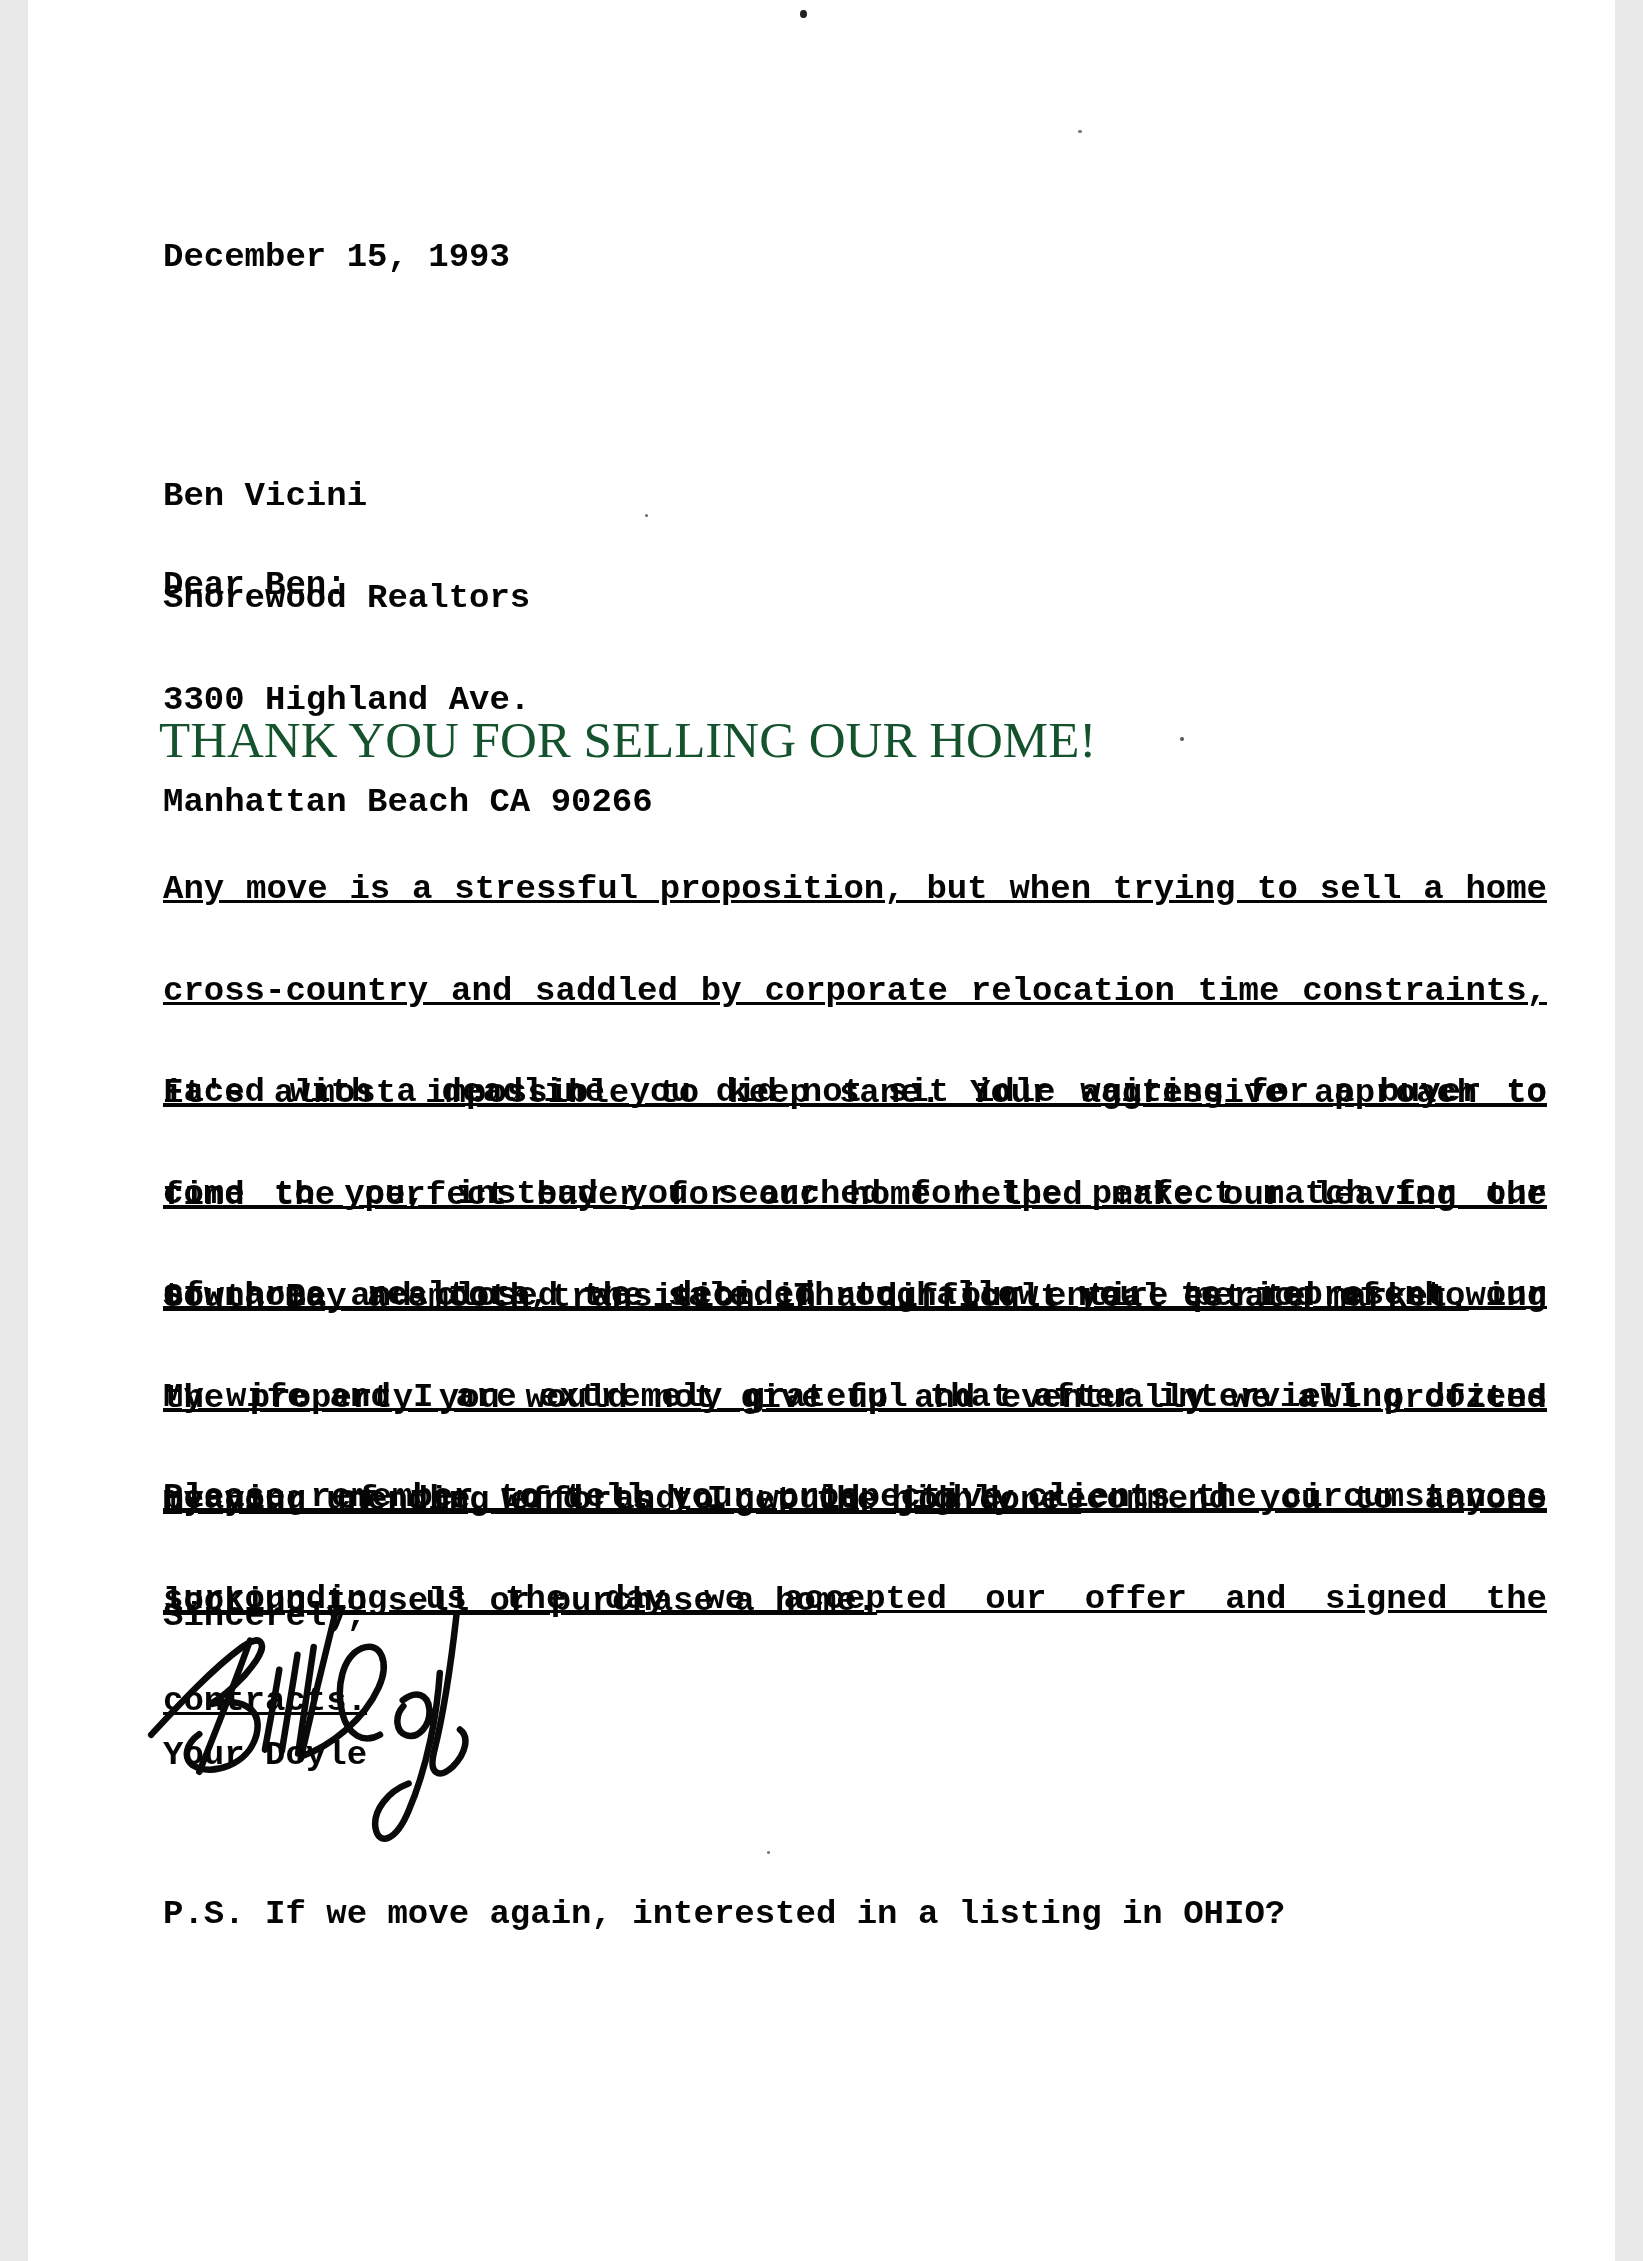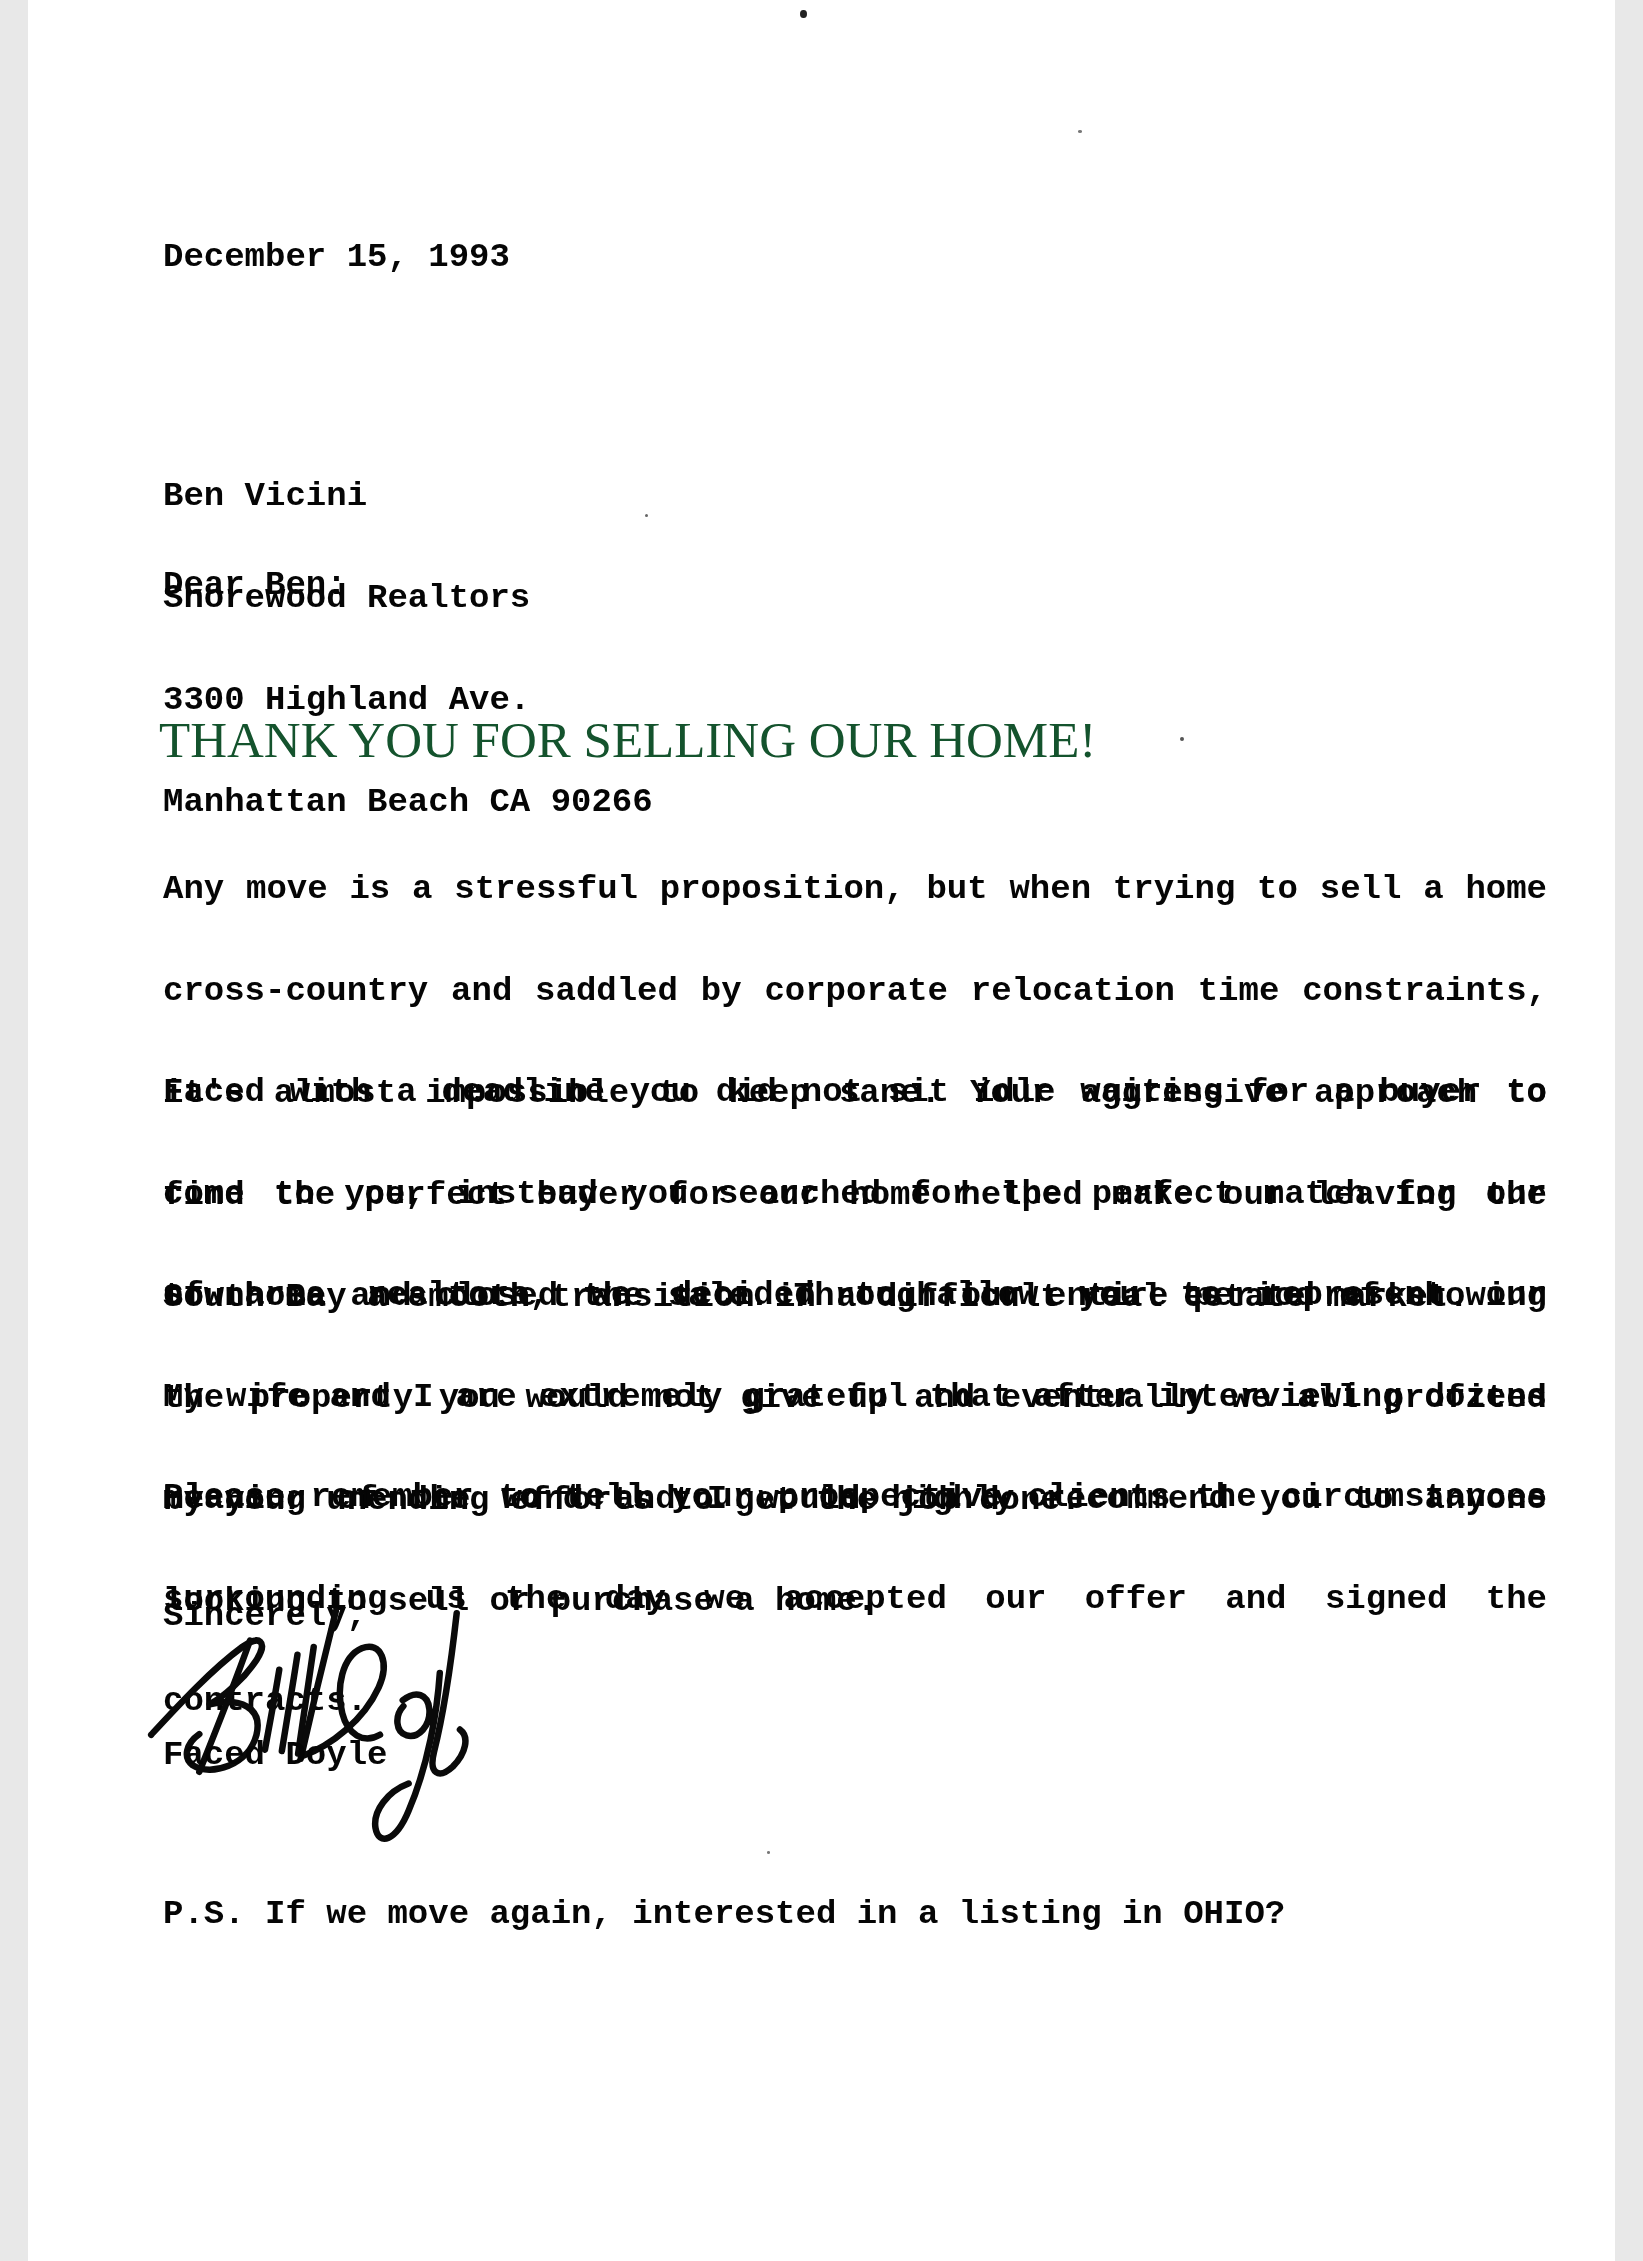--- a/index.html
+++ b/index.html
@@ -22,21 +22,21 @@
     margin: 0;
     font-family: "Liberation Mono", "DejaVu Sans Mono", monospace;
     font-weight: 700;
     font-size: 34px;
     line-height: 34px;
     white-space: pre-wrap;
     color: #050505;
   }
   .addr div { height: 34px; }
   .para { width: 1384px; }
-  .para > div { min-height: 34px; }
+  .para > div { min-height: 34px; text-decoration: underline; }
   .para > div.j {
     text-align: justify;
     text-align-last: justify;
   }
   .headline {
     position: absolute;
     left: 131px;
     top: 714px;
     margin: 0;
     font-family: "Liberation Serif", "DejaVu Serif", serif;
@@ -119,18 +119,18 @@
     <g fill="none" stroke="#0a0a0a" stroke-width="10" stroke-linecap="round" stroke-linejoin="round">
       <path d="M 8,215 C 45,175 100,115 148,80 C 175,60 188,72 170,100 C 150,130 118,158 98,168 C 145,158 180,172 170,215 C 158,262 100,280 72,262 C 56,250 62,228 82,214"></path>
       <path d="M 160,70 C 135,140 105,215 82,272"></path>
       <path d="M 205,115 C 198,158 189,205 183,238 M 233,92 C 225,143 216,198 209,240 M 258,80 C 250,138 241,196 234,244"></path>
       <path d="M 292,25 C 272,105 252,190 238,252 M 240,248 C 285,232 335,192 358,142 C 375,105 362,70 332,82 C 302,95 292,142 302,182 C 310,214 334,230 360,215"></path>
       <path d="M 395,162 C 415,146 434,152 436,176 C 438,201 419,221 401,216 C 384,211 382,186 396,171 M 452,120 C 448,180 434,262 404,332 C 385,378 358,388 353,358 C 349,332 372,302 404,290"></path>
       <path d="M 478,28 C 470,100 458,182 443,242 C 435,274 450,284 472,264 C 492,244 498,218 483,207"></path>
     </g>
   </svg>
 
-  <div class="mono" style="top:1738px;">Faced Doyle</div>
+  <div class="mono" style="top:1738px;">Your Doyle</div>
 
   <div class="mono" style="top:1897px;">P.S. If we move again, interested in a listing in OHIO?</div>
 
 </div>
 
 
 </body></html>

